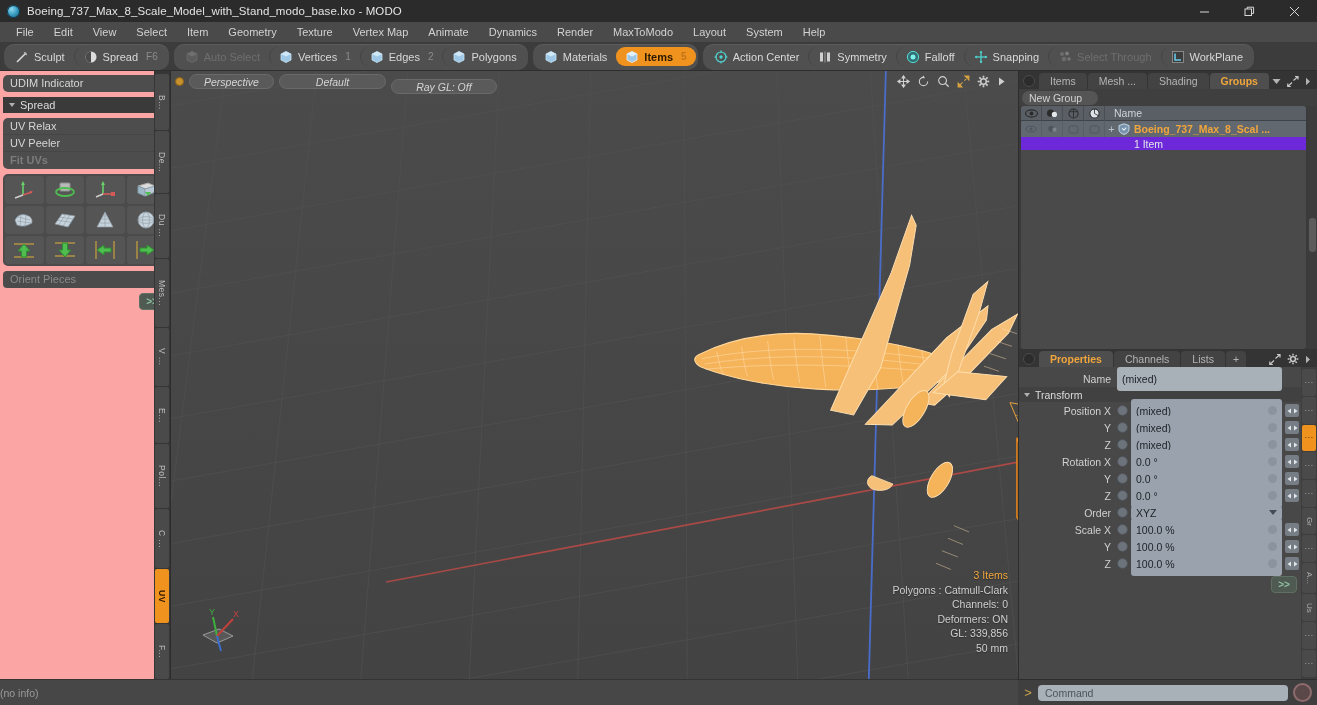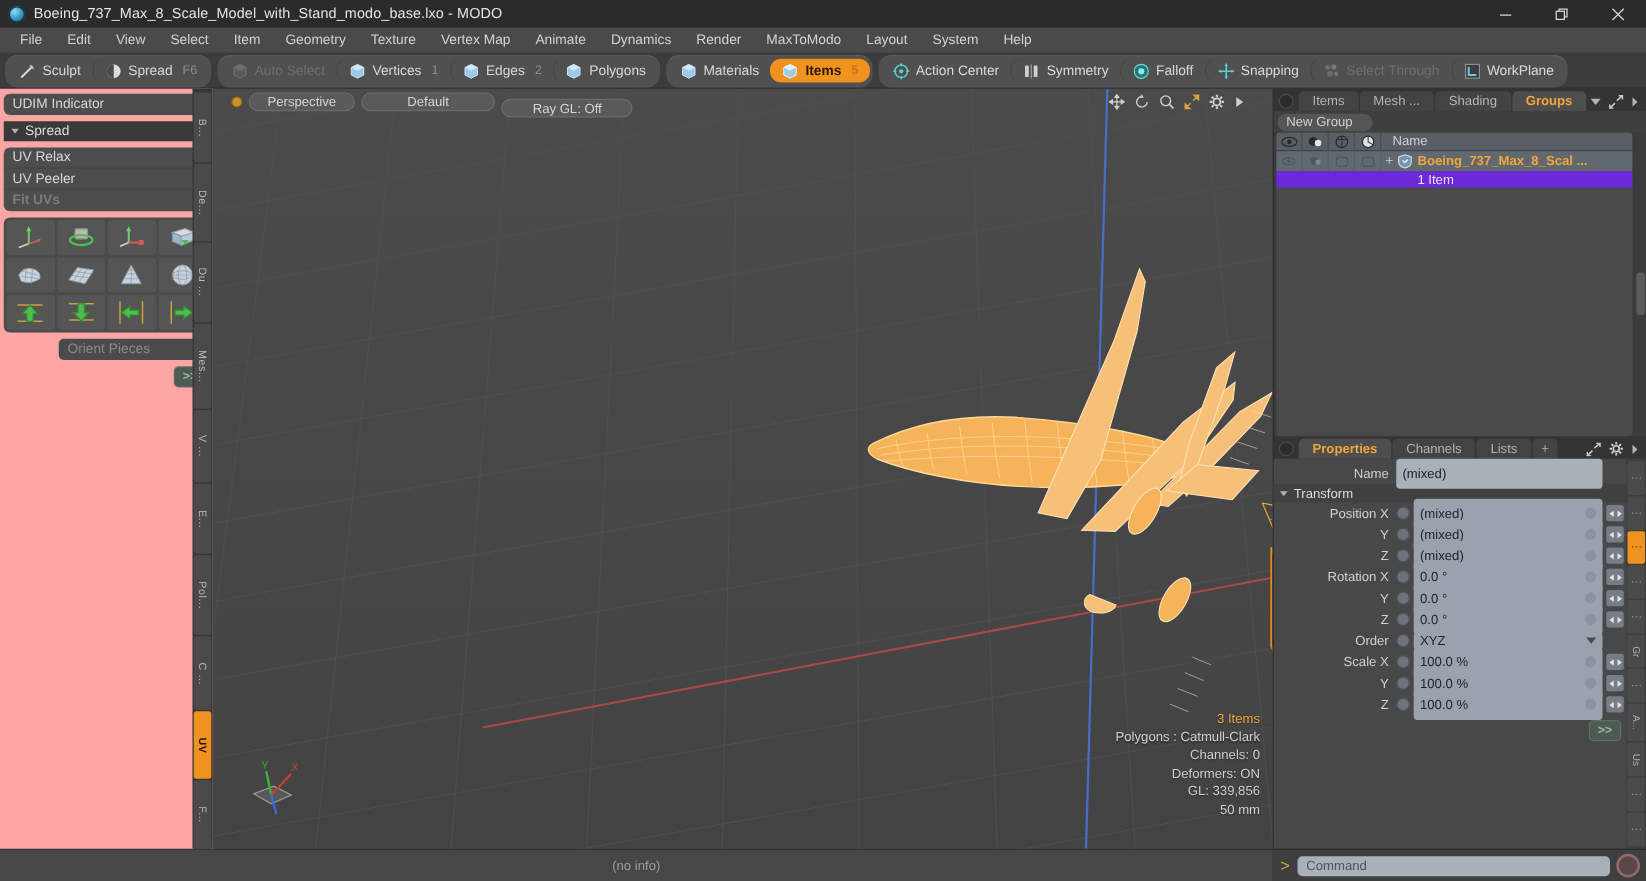--- a/index.html
+++ b/index.html
@@ -87,21 +87,21 @@
               border-top: 4px solid #b0b0b0; border-bottom: none; }
 
   .icogrid { background: #4b4b4b; border-radius: 5px; padding: 2px; display: grid;
              grid-template-columns: repeat(4, 1fr); gap: 2px; }
   .icocell { height: 28px; background: #555; border-radius: 3px; display: flex;
              align-items: center; justify-content: center; }
   .icocell svg { display: block; }
 
   .lp-field {
     height: 17px; background: #4b4b4b; border-radius: 4px; color: #8a8a8a;
-    font-size: 11px; line-height: 17px; padding: 0 7px; margin-left: 44px;
+    font-size: 11px; line-height: 17px; padding: 0 7px;
   }
   .lp-more { display: flex; justify-content: flex-end; padding-right: 2px; }
   .btn-more {
     width: 26px; height: 17px; background: #4f5a52; border: 1px solid #5f6f63;
     border-radius: 4px; color: #8fbfa0; font-size: 10px; text-align: center; line-height: 15px;
     font-weight: bold;
   }
 
   
   .vtabs { width: 16px; flex: 0 0 16px; background: #363636; display: flex; flex-direction: column;
@@ -112,21 +112,21 @@
     font-size: 8.5px; color: #bdbdbd; text-align: center; overflow: hidden;
     display: flex; align-items: center; justify-content: center; letter-spacing: .5px;
   }
   .vtab.active { background: #f0921e; color: #241300; font-weight: bold; }
 
   
   .viewport { flex: 1 1 auto; position: relative; background: #464646; min-width: 0;
               display: flex; flex-direction: column; }
   .vp-header {
     height: 20px; flex: 0 0 20px; display: flex; align-items: center; gap: 5px;
-    padding: 0 14px; background: rgba(60,60,60,.0); position: relative; z-index: 6;
+    padding: 0 4px; background: rgba(60,60,60,.0); position: relative; z-index: 6; font-style: italic;
   }
   .vp-dot { width: 9px; height: 9px; border-radius: 50%; background: #c8912f;
             border: 1px solid #8e6213; flex: 0 0 9px; }
   .vp-pill {
     height: 15px; line-height: 14px; padding: 0 14px; border-radius: 8px;
     background: #5a5a5a; border: 1px solid #6a6a6a; color: #d5d5d5; font-size: 10.5px;
     text-align: center; white-space: nowrap;
   }
   .vp-icons { margin-left: auto; display: flex; align-items: center; gap: 7px; padding-right: 8px; }
   .vp-canvas { position: absolute; inset: 0; overflow: hidden; }
@@ -215,21 +215,21 @@
   .cmdbar { height: 26px; flex: 0 0 26px; background: #3f3f3f; display: flex; align-items: center;
             gap: 5px; padding: 0 5px; border-top: 1px solid #2d2d2d; }
   .cmd-arrow { color: #c9a24a; font-size: 13px; width: 10px; text-align: center; }
   .cmd-input { flex: 1 1 auto; height: 16px; background: #a8b0b8; border-radius: 4px;
                display: flex; align-items: center; padding: 0 7px; font-size: 10.5px; color: #4c545c; }
   .cmd-rec { width: 19px; height: 19px; border-radius: 50%; background: #5a4748;
              border: 2px solid #8e6b6c; flex: 0 0 19px; }
 
   
   .statusbar { height: 20px; flex: 0 0 20px; background: #474747; display: flex; align-items: center;
-               justify-content: center; border-top: 1px solid #343434; }
+               justify-content: flex-start; border-top: 1px solid #343434; }
   .status-text { font-size: 10.5px; color: #9b9b9b; }
   .bottomrow { display: flex; flex: 0 0 26px; }
 </style>
 </head>
 <body>
 
 <div class="app">
 
   <div class="titlebar">
     <div class="title-ico"></div>

